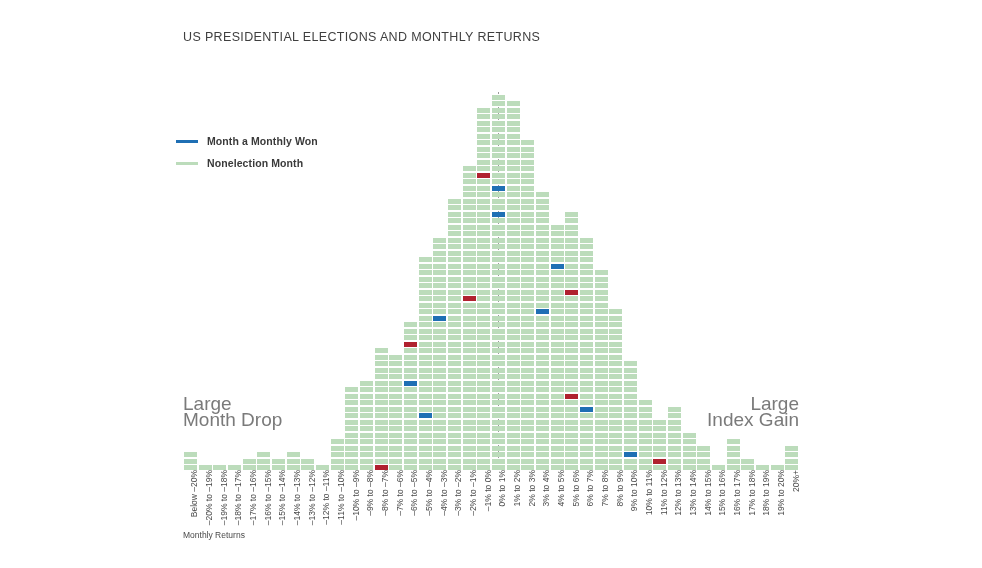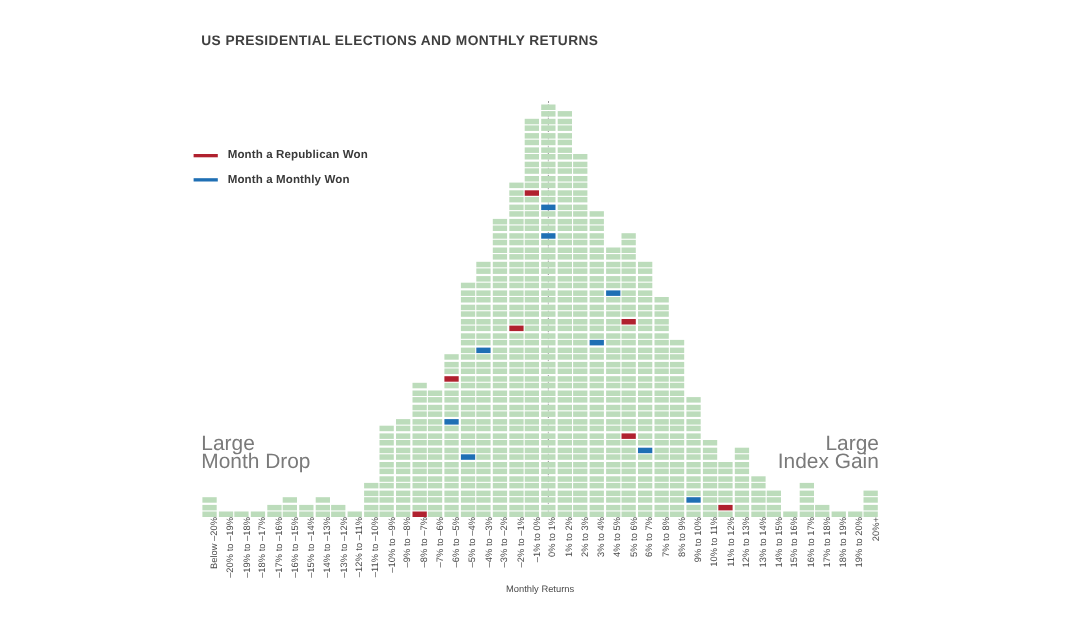--- a/index.html
+++ b/index.html
@@ -23,21 +23,21 @@
   
   #title-block {
     position: absolute;
     left: 183px;
     top: 30px;
     width: 640px;
   }
   #chart-title {
     font-size: 12.5px;
     letter-spacing: 0.35px;
-    font-weight: bold;
+    font-weight: normal;
     color: #3f3f3f;
     margin: 0 0 5px 0;
     text-transform: uppercase;
   }
   #chart-subtitle {
     font-size: 11.5px;
     color: #555555;
     margin: 0;
   }
 
@@ -146,42 +146,42 @@
     white-space: nowrap;
     font-size: 8.5px;
     color: #4a4a4a;
     line-height: 9px;
   }
   #xaxis-label {
     position: absolute;
     left: 183px;
     top: 530px;
     width: 616px;
-    text-align: center;
+    text-align: left;
     font-size: 8.5px;
     color: #4a4a4a;
   }
 </style>
 </head>
 <body>
 
 <div id="page">
 
   <div id="title-block">
     <h1 id="chart-title">US PRESIDENTIAL ELECTIONS AND MONTHLY RETURNS</h1>
   </div>
 
   <div id="legend">
     <div class="legend-row">
-      <span class="legend-swatch" style="background:#b0212f"></span>
-      <span class="legend-label">Month a Republican Won</span>
+      <span class="legend-swatch" style="background:#1f6fb4"></span>
+      <span class="legend-label">Month a Monthly Won</span>
     </div>
     <div class="legend-row">
-      <span class="legend-swatch" style="background:#1f6fb4"></span>
-      <span class="legend-label">Month a Monthly Won</span>
+      <span class="legend-swatch" style="background:#bcdcbb"></span>
+      <span class="legend-label">Nonelection Month</span>
     </div>
   </div>
 
   <div class="side-note" id="note-left">
     <div>Large</div>
     <div>Month Drop</div>
   </div>
   <div class="side-note" id="note-right">
     <div>Large</div>
     <div>Index Gain</div>

